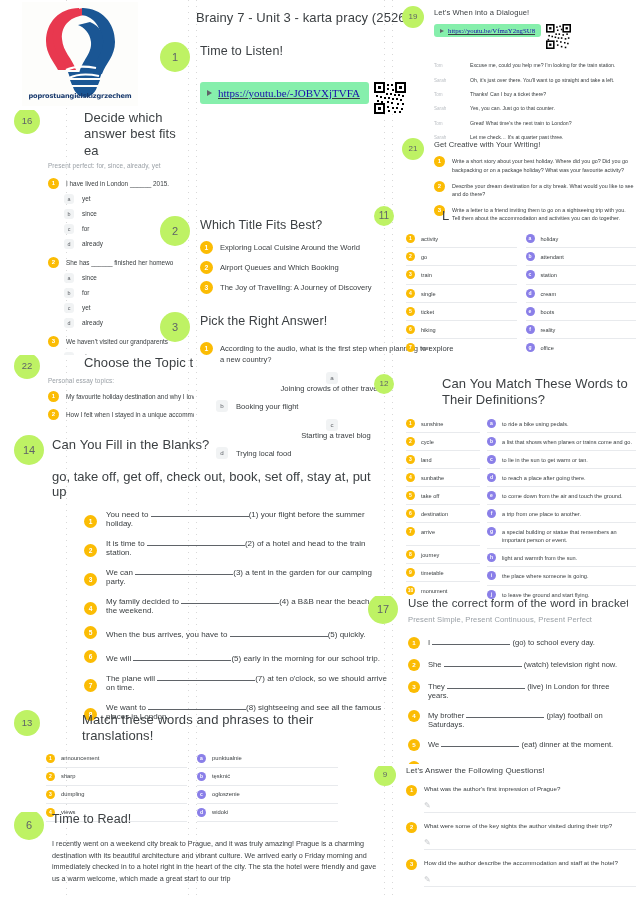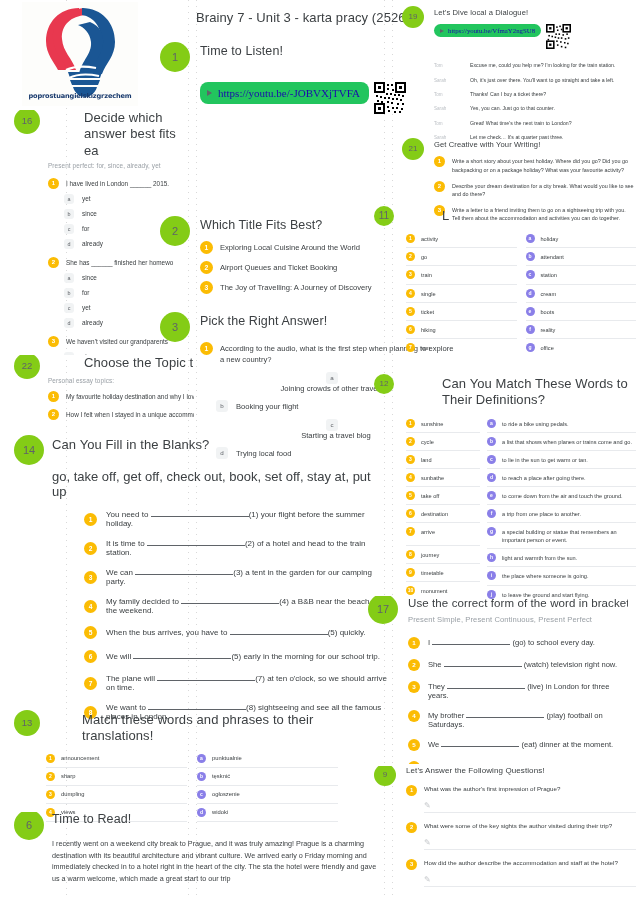--- a/index.html
+++ b/index.html
@@ -20,21 +20,21 @@
     background-size:1px 6px;
   }
 
   
   .blk { position:absolute; }
   .blk-inner { position:relative; padding-left:36px; }
 
   .numbadge {
     position:absolute; left:0; top:-2px;
     width:26px; height:26px; border-radius:50%;
-    background:#84cc16; color:#5f6368;
+    background:#bef264; color:#5f6368;
     font-size:9.5px; line-height:26px; text-align:center;
     font-weight:400;
   }
   .numbadge.big { width:30px; height:30px; line-height:30px; font-size:11px; }
 
   h2.title {
     font-size:11.5px; font-weight:400; color:#3c4043;
     letter-spacing:.1px; line-height:1.25;
   }
   h2.title.lg { font-size:12.5px; }
@@ -63,22 +63,22 @@
     background:#f1f3f4; color:#5f6368; font-size:5.4px; line-height:10px;
     text-align:center; margin-right:8px;
   }
   .opt .txt { font-size:6.4px; color:#3c4043; }
   .opt.lg .optlet { width:12px; height:12px; line-height:12px; font-size:6.2px; }
   .opt.lg .txt { font-size:7.6px; }
 
   
   .ytrow { display:flex; align-items:flex-start; margin-top:22px; }
   .ytpill {
-    background:#22c55e; border-radius:8px; padding:5px 9px 5px 7px;
-    display:flex; align-items:center;
+    background:#86efac; border-radius:3px; padding:5px 9px 5px 7px;
+    display:flex; align-items:center;text-decoration:underline;
   }
   .ytpill .play {
     width:0;height:0;border-left:5px solid #5f6368;
     border-top:3.5px solid transparent;border-bottom:3.5px solid transparent;
     margin-right:6px;
   }
   .ytpill a {
     font-family:"Liberation Serif", serif;
     color:#1a0dab; font-size:11px; text-decoration:none; white-space:nowrap;
   }
@@ -103,21 +103,21 @@
 
   
   .m13 { margin-top:5px; display:flex; gap:10px; }
   .m13col { flex:1; }
   .m13row { display:flex; align-items:center; border-bottom:1px solid #e8eaed;
             padding:4px 0; min-height:16px; }
   .m13row .txt { font-size:5.8px; }
   .m13row .dot { width:9px;height:9px;line-height:9px;font-size:5px;margin-right:6px; }
 
   
-  .fib { display:flex; align-items:center; margin-top:11px;padding-left:32px; }
+  .fib { display:flex; align-items:flex-end; margin-top:11px;padding-left:32px; }
   .fib .dot { width:13px;height:13px;line-height:13px;font-size:6.6px;margin-right:9px; }
   .fib .txt { font-size:8px; color:#3c4043; }
   .blank { display:inline-block; border-bottom:1px solid #5f6368; }
   .b-lg { width:98px; } .b-md { width:78px; }
 
   
   .r17 { display:flex; align-items:baseline; margin-top:10px; }
   .r17 .dot { width:12px;height:12px;line-height:12px;font-size:6.2px;margin-right:8px; }
   .r17 .txt { font-size:7.6px; }
 
@@ -308,21 +308,21 @@
     <div class="blk-inner" style="padding-left:44px;">
       <div class="numbadge big" style="left:4px;">2</div>
       <h2 class="title lg">Which Title Fits Best?</h2>
       <div style="margin-top:6px;">
         <div class="bul">
             <span class="dot lg">1</span>
             <span class="txt lg">Exploring Local Cuisine Around the World</span>
           </div>
         <div class="bul">
             <span class="dot lg">2</span>
-            <span class="txt lg">Airport Queues and Ticket Booking</span>
+            <span class="txt lg">Airport Queues and Which Booking</span>
           </div>
         <div class="bul">
             <span class="dot lg">3</span>
             <span class="txt lg">The Joy of Travelling: A Journey of Discovery</span>
           </div>
       </div>
     </div>
   </div>
 
   <div class="blk" style="left:156px; top:314px; width:300px;">
@@ -468,21 +468,21 @@
     <div class="blk-inner" style="padding-left:44px;">
       <div class="numbadge big" style="left:6px;">6</div>
       <h2 class="title" style="font-size:12.5px;">Time to Read!</h2>
       <div class="passage">I recently went on a weekend city break to Prague, and it was truly amazing! Prague is a charming destination with its beautiful architecture and vibrant culture. We arrived early o Friday morning and immediately checked in to a hotel right in the heart of the city. The sta the hotel were friendly and gave us a warm welcome, which made a great start to our trip</div>
     </div>
   </div>
 
   <div class="blk" style="left:400px; top:8px; width:236px;">
     <div class="blk-inner" style="padding-left:34px;">
       <div class="numbadge" style="left:2px; width:22px;height:22px;line-height:22px;font-size:8px;">19</div>
-      <h2 class="title" style="font-size:7.6px;">Let's Dive local a Dialogue!</h2>
+      <h2 class="title" style="font-size:7.6px;">Let's When into a Dialogue!</h2>
 
       <div class="ytrow" style="margin-top:7px;">
         <div class="ytpill" style="padding:3px 6px;">
           <span class="play" style="border-left-width:4px;border-top-width:2.8px;border-bottom-width:2.8px;margin-right:4px;"></span>
           <a class="sm" href="#">https://youtu.be/VfmaY2ngSU8</a>
         </div>
         <span class="qr">
           <svg width="25" height="25" viewBox="0 0 32 32">
             <rect width="32" height="32" fill="#fff"></rect>
             <rect x="1" y="1" width="9" height="9" fill="none" stroke="#000" stroke-width="2"></rect>

